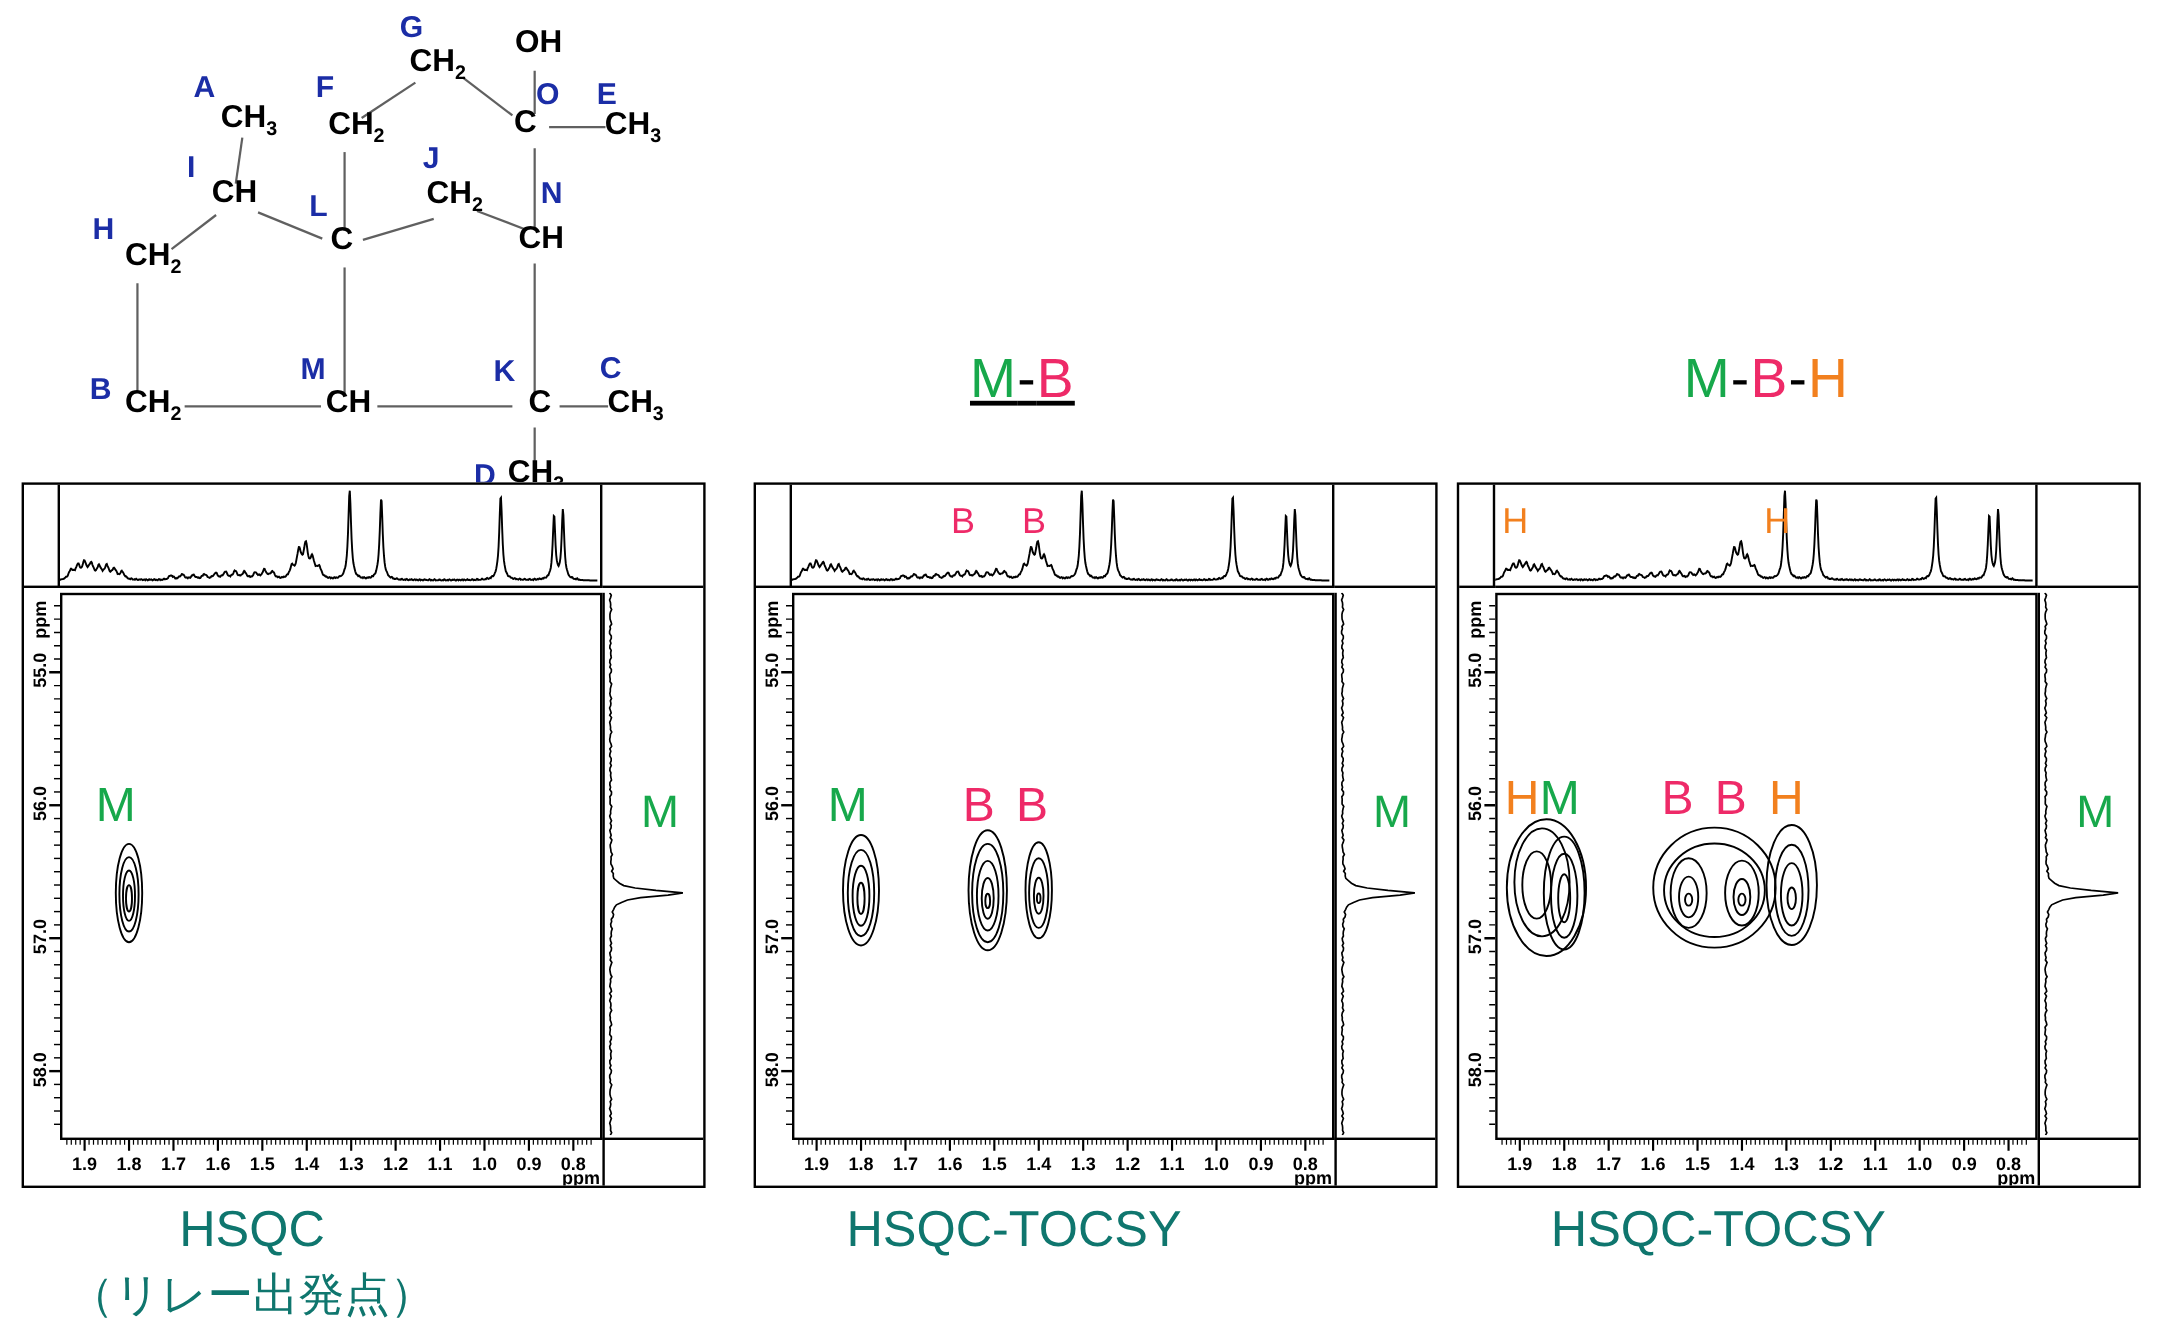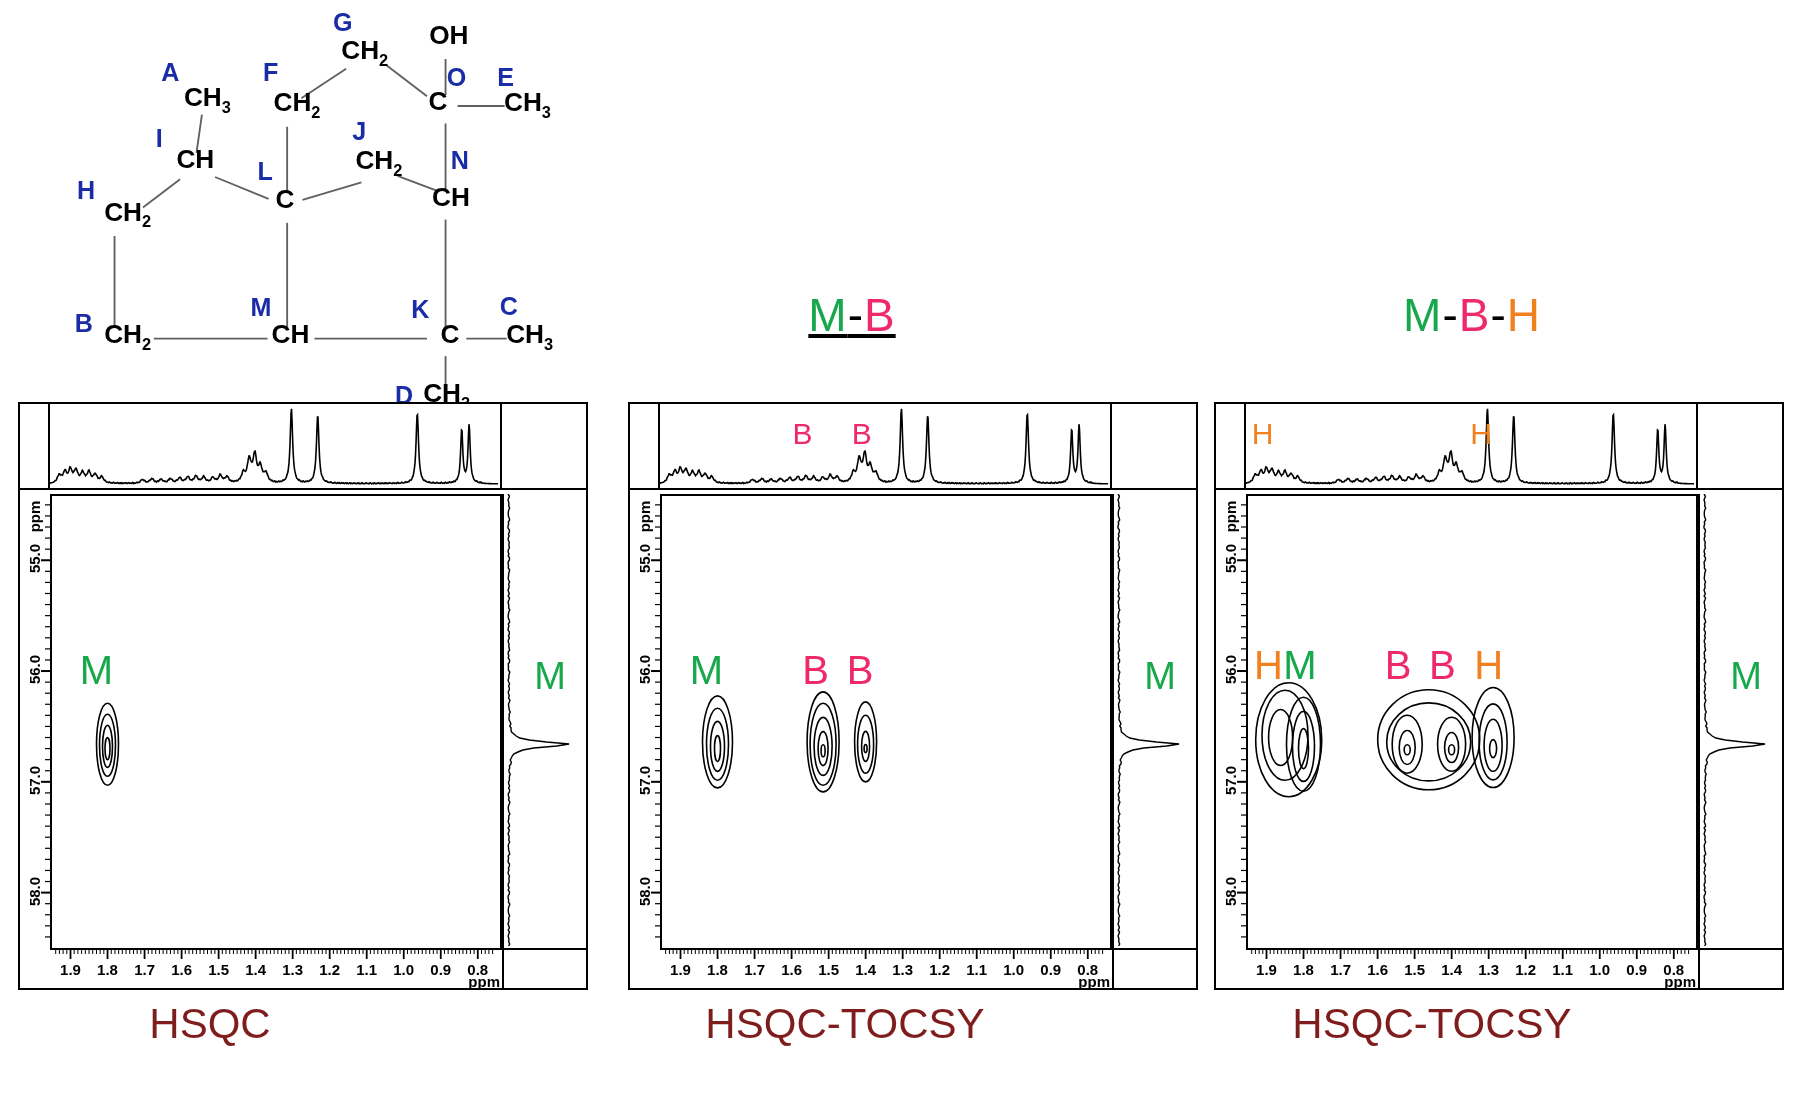--- a/index.html
+++ b/index.html
@@ -8,21 +8,21 @@
   .panel{position:absolute;top:402px;width:570px;height:588px;border:2px solid #000;background:#fff;box-sizing:border-box;}
   .corner-tl{position:absolute;left:0;top:0;width:30px;height:86px;border-right:2px solid #000;border-bottom:2px solid #000;box-sizing:border-box;}
   .trace-box{position:absolute;left:30px;top:0;width:452px;height:86px;border-right:2px solid #000;border-bottom:2px solid #000;box-sizing:border-box;}
   .corner-tr{position:absolute;left:482px;top:0;width:84px;height:86px;border-bottom:2px solid #000;box-sizing:border-box;}
   .ycol{position:absolute;left:0;top:90px;width:30px;height:456px;}
   .plot2d{position:absolute;left:30px;top:90px;width:452px;height:456px;border:2px solid #000;box-sizing:border-box;}
   .strip{position:absolute;left:482px;top:90px;width:84px;height:456px;border-left:2px solid #000;border-bottom:2px solid #000;box-sizing:border-box;}
   .corner-br{position:absolute;left:482px;top:546px;width:84px;height:38px;border-left:2px solid #000;box-sizing:border-box;}
   .bottom-row{position:absolute;left:0;top:546px;width:554px;height:38px;}
   .ylab{position:absolute;width:44px;left:-8px;text-align:center;font-size:15px;font-weight:bold;color:#000;transform:rotate(-90deg);letter-spacing:0px;}
-  .caption{position:absolute;text-align:left;color:#7f1d1d;}
+  .caption{position:absolute;text-align:left;color:#0f766e;}
   .cap1{font-size:42px;}
   .cap2{font-size:38px;}
   .header{position:absolute;font-size:46px;letter-spacing:1px;}
   svg{display:block;}
   text{font-family:"Liberation Sans",sans-serif;}
 </style>
 </head>
 <body>
 
 <div id="figure" class="abs" style="left:0;top:0;width:1800px;height:1119px;">
@@ -285,20 +285,21 @@
           <text x="346.7" y="25" text-anchor="middle" font-size="15" font-weight="bold" fill="#000">1.1</text>
           <text x="383.7" y="25" text-anchor="middle" font-size="15" font-weight="bold" fill="#000">1.0</text>
           <text x="420.8" y="25" text-anchor="middle" font-size="15" font-weight="bold" fill="#000">0.9</text>
           <text x="457.8" y="25" text-anchor="middle" font-size="15" font-weight="bold" fill="#000">0.8</text>
           <text x="480" y="37" text-anchor="end" font-size="15" font-weight="bold" fill="#000">ppm</text>
         </svg>
       </div>
       <div class="corner-br"></div>
     </div>
     <div class="caption cap1" style="left: 210px; top: 1000px; transform: translateX(-50%); white-space: nowrap;">HSQC</div>
+    <div class="caption cap2" style="left: 210px; top: 1054px; transform: translateX(-50%); white-space: nowrap;">（リレー出発点）</div>
     <div class="panel" style="left: 628px;">
       <div class="corner-tl"></div>
       <div class="trace-box">
         <svg width="448" height="84" viewBox="0 0 448 84">
           <path d="M0 80 L0.0 79.0 L0.5 78.9 L1.0 78.8 L1.5 78.7 L2.0 78.6 L2.5 78.5 L3.0 78.3 L3.5 78.2 L4.0 77.7 L4.5 77.2 L5.0 76.6 L5.5 76.6 L6.0 76.4 L6.5 75.6 L7.0 74.1 L7.5 72.8 L8.0 72.1 L8.5 71.2 L9.0 69.9 L9.5 69.9 L10.0 70.4 L10.5 71.0 L11.0 71.0 L11.5 70.8 L12.0 70.9 L12.5 71.1 L13.0 69.7 L13.5 68.6 L14.0 67.3 L14.5 66.3 L15.0 65.6 L15.5 65.6 L16.0 66.7 L16.5 68.4 L17.0 69.0 L17.5 69.1 L18.0 68.8 L18.5 67.8 L19.0 66.3 L19.5 64.1 L20.0 62.8 L20.5 63.0 L21.0 64.2 L21.5 65.5 L22.0 66.9 L22.5 67.8 L23.0 68.6 L23.5 67.9 L24.0 67.0 L24.5 66.3 L25.0 65.7 L25.5 64.6 L26.0 64.2 L26.5 64.8 L27.0 66.6 L27.5 67.9 L28.0 68.8 L28.5 70.1 L29.0 71.2 L29.5 71.5 L30.0 71.1 L30.5 70.1 L31.0 69.4 L31.5 68.4 L32.0 66.7 L32.5 66.2 L33.0 67.1 L33.5 68.3 L34.0 69.3 L34.5 69.9 L35.0 70.7 L35.5 71.7 L36.0 71.0 L36.5 70.4 L37.0 70.1 L37.5 69.3 L38.0 67.8 L38.5 66.3 L39.0 66.0 L39.5 67.3 L40.0 68.4 L40.5 69.5 L41.0 71.0 L41.5 72.1 L42.0 72.4 L42.5 71.9 L43.0 71.3 L43.5 71.1 L44.0 70.5 L44.5 69.3 L45.0 69.1 L45.5 69.6 L46.0 70.5 L46.5 71.1 L47.0 71.8 L47.5 72.9 L48.0 74.3 L48.5 74.1 L49.0 74.4 L49.5 74.5 L50.0 74.1 L50.5 73.2 L51.0 72.0 L51.5 71.6 L52.0 72.4 L52.5 72.9 L53.0 73.8 L53.5 74.9 L54.0 75.7 L54.5 76.3 L55.0 76.2 L55.5 76.5 L56.0 77.4 L56.5 78.0 L57.0 78.1 L57.5 78.3 L58.0 78.3 L58.5 78.7 L59.0 78.1 L59.5 77.9 L60.0 78.3 L60.5 79.0 L61.0 79.0 L61.5 79.0 L62.0 78.7 L62.5 79.1 L63.0 78.7 L63.5 78.3 L64.0 78.6 L64.5 79.2 L65.0 79.3 L65.5 79.2 L66.0 78.8 L66.5 79.0 L67.0 79.1 L67.5 78.6 L68.0 78.6 L68.5 79.2 L69.0 79.5 L69.5 79.3 L70.0 78.9 L70.5 78.9 L71.0 79.5 L71.5 78.8 L72.0 78.7 L72.5 79.2 L73.0 79.6 L73.5 79.4 L74.0 78.9 L74.5 78.8 L75.0 79.3 L75.5 79.1 L76.0 78.8 L76.5 79.2 L77.0 79.6 L77.5 79.4 L78.0 78.9 L78.5 78.6 L79.0 79.0 L79.5 79.3 L80.0 78.9 L80.5 79.1 L81.0 79.5 L81.5 79.5 L82.0 78.9 L82.5 78.5 L83.0 78.7 L83.5 79.4 L84.0 78.9 L84.5 79.0 L85.0 79.3 L85.5 79.2 L86.0 78.8 L86.5 78.2 L87.0 78.2 L87.5 78.8 L88.0 78.6 L88.5 78.4 L89.0 78.5 L89.5 78.1 L90.0 77.7 L90.5 76.6 L91.0 76.0 L91.5 76.0 L92.0 75.8 L92.5 75.5 L93.0 75.8 L93.5 75.9 L94.0 76.7 L94.5 76.4 L95.0 76.5 L95.5 77.2 L96.0 78.0 L96.5 77.9 L97.0 78.0 L97.5 77.6 L98.0 77.8 L98.5 77.2 L99.0 76.5 L99.5 76.3 L100.0 76.4 L100.5 75.9 L101.0 75.2 L101.5 74.4 L102.0 74.5 L102.5 74.9 L103.0 74.9 L103.5 75.5 L104.0 76.6 L104.5 77.3 L105.0 77.5 L105.5 77.2 L106.0 77.4 L106.5 77.9 L107.0 77.2 L107.5 77.0 L108.0 77.3 L108.5 77.5 L109.0 76.9 L109.5 76.0 L110.0 75.4 L110.5 75.5 L111.0 74.9 L111.5 74.8 L112.0 75.5 L112.5 76.5 L113.0 76.8 L113.5 76.7 L114.0 76.7 L114.5 77.3 L115.0 77.6 L115.5 77.2 L116.0 77.4 L116.5 77.8 L117.0 77.6 L117.5 76.8 L118.0 76.0 L118.5 75.7 L119.0 75.8 L119.5 74.6 L120.0 74.3 L120.5 74.7 L121.0 75.0 L121.5 75.1 L122.0 75.2 L122.5 75.8 L123.0 76.8 L123.5 77.0 L124.0 77.1 L124.5 77.6 L125.0 77.4 L125.5 77.2 L126.0 76.4 L126.5 76.0 L127.0 76.2 L127.5 76.0 L128.0 75.2 L128.5 74.7 L129.0 73.8 L129.5 73.6 L130.0 73.1 L130.5 73.3 L131.0 74.4 L131.5 75.7 L132.0 76.0 L132.5 76.4 L133.0 76.3 L133.5 76.6 L134.0 76.1 L134.5 75.4 L135.0 75.3 L135.5 75.5 L136.0 74.8 L136.5 74.0 L137.0 72.9 L137.5 72.5 L138.0 72.5 L138.5 72.4 L139.0 73.2 L139.5 74.6 L140.0 75.5 L140.5 75.8 L141.0 75.7 L141.5 75.8 L142.0 76.3 L142.5 75.4 L143.0 74.9 L143.5 74.9 L144.0 74.6 L144.5 73.6 L145.0 72.2 L145.5 71.4 L146.0 71.8 L146.5 71.8 L147.0 72.4 L147.5 73.6 L148.0 74.9 L148.5 75.4 L149.0 75.3 L149.5 75.2 L150.0 75.7 L150.5 75.7 L151.0 75.0 L151.5 74.7 L152.0 74.5 L152.5 73.8 L153.0 72.5 L153.5 71.7 L154.0 72.1 L154.5 73.4 L155.0 73.7 L155.5 74.6 L156.0 75.7 L156.5 76.2 L157.0 76.2 L157.5 75.9 L158.0 76.1 L158.5 76.8 L159.0 76.5 L159.5 76.3 L160.0 76.4 L160.5 75.9 L161.0 75.2 L161.5 73.8 L162.0 73.0 L162.5 72.9 L163.0 73.0 L163.5 73.1 L164.0 74.1 L164.5 74.4 L165.0 75.1 L165.5 74.8 L166.0 74.6 L166.5 75.1 L167.0 75.5 L167.5 74.9 L168.0 74.5 L168.5 73.4 L169.0 72.7 L169.5 71.2 L170.0 70.0 L170.5 70.1 L171.0 71.3 L171.5 72.2 L172.0 73.2 L172.5 73.6 L173.0 74.3 L173.5 74.5 L174.0 74.0 L174.5 73.9 L175.0 74.0 L175.5 73.7 L176.0 73.0 L176.5 72.0 L177.0 71.8 L177.5 72.6 L178.0 72.7 L178.5 73.5 L179.0 74.8 L179.5 75.9 L180.0 76.3 L180.5 76.2 L181.0 76.4 L181.5 77.1 L182.0 76.8 L182.5 76.6 L183.0 77.1 L183.5 77.6 L184.0 77.5 L184.5 77.0 L185.0 76.7 L185.5 77.0 L186.0 77.0 L186.5 76.4 L187.0 76.5 L187.5 76.8 L188.0 76.5 L188.5 75.7 L189.0 74.9 L189.5 74.6 L190.0 74.6 L190.5 73.2 L191.0 72.2 L191.5 71.3 L192.0 69.9 L192.5 67.9 L193.0 66.1 L193.5 65.7 L194.0 66.5 L194.5 66.8 L195.0 67.0 L195.5 67.4 L196.0 66.7 L196.5 65.2 L197.0 62.6 L197.5 59.8 L198.0 57.2 L198.5 54.2 L199.0 51.9 L199.5 52.0 L200.0 53.4 L200.5 55.7 L201.0 56.9 L201.5 57.7 L202.0 58.2 L202.5 57.8 L203.0 55.3 L203.5 52.7 L204.0 49.2 L204.5 47.4 L205.0 47.1 L205.5 49.0 L206.0 52.7 L206.5 56.7 L207.0 59.3 L207.5 61.2 L208.0 61.5 L208.5 61.4 L209.0 60.5 L209.5 58.7 L210.0 58.0 L210.5 58.9 L211.0 60.7 L211.5 62.9 L212.0 64.6 L212.5 66.2 L213.0 67.7 L213.5 67.6 L214.0 67.5 L214.5 67.6 L215.0 67.5 L215.5 67.0 L216.0 66.8 L216.5 67.7 L217.0 69.7 L217.5 70.7 L218.0 71.8 L218.5 73.2 L219.0 74.6 L219.5 75.3 L220.0 75.4 L220.5 75.5 L221.0 76.3 L221.5 76.6 L222.0 76.3 L222.5 76.8 L223.0 77.4 L223.5 77.6 L224.0 77.2 L224.5 76.9 L225.0 77.2 L225.5 77.9 L226.0 77.3 L226.5 77.4 L227.0 77.9 L227.5 78.0 L228.0 77.6 L228.5 77.1 L229.0 77.1 L229.5 77.7 L230.0 77.4 L230.5 77.2 L231.0 77.5 L231.5 77.5 L232.0 77.1 L232.5 76.3 L233.0 76.0 L233.5 76.3 L234.0 76.2 L234.5 75.6 L235.0 75.4 L235.5 74.8 L236.0 74.0 L236.5 72.4 L237.0 70.7 L237.5 69.4 L238.0 67.5 L238.5 63.7 L239.0 58.9 L239.5 51.2 L240.0 40.3 L240.5 24.8 L241.0 9.4 L241.5 4.9 L242.0 15.6 L242.5 31.4 L243.0 45.2 L243.5 54.4 L244.0 61.0 L244.5 65.2 L245.0 67.7 L245.5 69.9 L246.0 72.1 L246.5 73.5 L247.0 74.5 L247.5 74.8 L248.0 75.3 L248.5 76.1 L249.0 75.7 L249.5 75.9 L250.0 76.6 L250.5 77.3 L251.0 77.5 L251.5 77.2 L252.0 77.1 L252.5 77.7 L253.0 77.2 L253.5 77.0 L254.0 77.4 L254.5 77.9 L255.0 78.0 L255.5 77.5 L256.0 77.2 L256.5 77.5 L257.0 77.5 L257.5 76.9 L258.0 77.0 L258.5 77.4 L259.0 77.3 L259.5 76.7 L260.0 76.0 L260.5 76.0 L261.0 76.1 L261.5 75.0 L262.0 74.5 L262.5 74.2 L263.0 73.3 L263.5 71.5 L264.0 69.2 L264.5 66.6 L265.0 63.5 L265.5 57.7 L266.0 49.4 L266.5 38.0 L267.0 23.6 L267.5 12.3 L268.0 13.5 L268.5 26.2 L269.0 41.0 L269.5 52.1 L270.0 59.3 L270.5 64.7 L271.0 68.2 L271.5 70.6 L272.0 71.7 L272.5 72.7 L273.0 74.1 L273.5 75.5 L274.0 75.8 L274.5 76.5 L275.0 76.8 L275.5 77.3 L276.0 77.0 L276.5 76.8 L277.0 77.2 L277.5 78.1 L278.0 78.1 L278.5 78.4 L279.0 78.3 L279.5 78.5 L280.0 78.4 L280.5 77.9 L281.0 78.0 L281.5 78.6 L282.0 78.9 L282.5 79.1 L283.0 78.8 L283.5 78.8 L284.0 79.1 L284.5 78.4 L285.0 78.3 L285.5 78.8 L286.0 79.3 L286.5 79.4 L287.0 79.0 L287.5 78.8 L288.0 79.3 L288.5 78.8 L289.0 78.5 L289.5 78.9 L290.0 79.4 L290.5 79.5 L291.0 79.1 L291.5 78.8 L292.0 79.2 L292.5 79.2 L293.0 78.7 L293.5 78.9 L294.0 79.5 L294.5 79.6 L295.0 79.2 L295.5 78.8 L296.0 79.0 L296.5 79.5 L297.0 78.9 L297.5 79.0 L298.0 79.5 L298.5 79.7 L299.0 79.3 L299.5 78.8 L300.0 78.9 L300.5 79.6 L301.0 79.2 L301.5 79.1 L302.0 79.5 L302.5 79.7 L303.0 79.5 L303.5 78.9 L304.0 78.8 L304.5 79.3 L305.0 79.4 L305.5 79.2 L306.0 79.5 L306.5 79.6 L307.0 79.6 L307.5 79.0 L308.0 78.7 L308.5 79.1 L309.0 79.7 L309.5 79.3 L310.0 79.6 L310.5 79.6 L311.0 79.7 L311.5 79.2 L312.0 78.7 L312.5 78.9 L313.0 79.6 L313.5 79.5 L314.0 79.6 L314.5 79.5 L315.0 79.6 L315.5 79.4 L316.0 78.8 L316.5 78.8 L317.0 79.4 L317.5 79.6 L318.0 79.7 L318.5 79.5 L319.0 79.4 L319.5 79.6 L320.0 78.9 L320.5 78.8 L321.0 79.3 L321.5 79.8 L322.0 79.7 L322.5 79.4 L323.0 79.2 L323.5 79.7 L324.0 79.1 L324.5 78.8 L325.0 79.1 L325.5 79.7 L326.0 79.8 L326.5 79.4 L327.0 79.1 L327.5 79.4 L328.0 79.3 L328.5 78.8 L329.0 79.1 L329.5 79.6 L330.0 79.8 L330.5 79.4 L331.0 79.0 L331.5 79.2 L332.0 79.6 L332.5 79.0 L333.0 79.0 L333.5 79.5 L334.0 79.7 L334.5 79.4 L335.0 78.9 L335.5 78.9 L336.0 79.6 L336.5 79.1 L337.0 79.0 L337.5 79.4 L338.0 79.7 L338.5 79.4 L339.0 78.9 L339.5 78.7 L340.0 79.3 L340.5 79.3 L341.0 79.1 L341.5 79.4 L342.0 79.6 L342.5 79.5 L343.0 78.9 L343.5 78.6 L344.0 79.0 L344.5 79.5 L345.0 79.1 L345.5 79.3 L346.0 79.4 L346.5 79.5 L347.0 78.9 L347.5 78.4 L348.0 78.6 L348.5 79.3 L349.0 79.1 L349.5 79.2 L350.0 79.2 L350.5 79.2 L351.0 78.9 L351.5 78.3 L352.0 78.3 L352.5 78.8 L353.0 79.0 L353.5 79.0 L354.0 78.8 L354.5 78.6 L355.0 78.7 L355.5 77.9 L356.0 77.6 L356.5 78.0 L357.0 78.4 L357.5 78.2 L358.0 77.8 L358.5 77.4 L359.0 77.7 L359.5 76.7 L360.0 76.1 L360.5 76.0 L361.0 76.1 L361.5 75.5 L362.0 74.4 L362.5 73.1 L363.0 72.1 L363.5 70.1 L364.0 67.1 L364.5 63.6 L365.0 58.9 L365.5 51.2 L366.0 39.4 L366.5 24.3 L367.0 11.5 L367.5 10.8 L368.0 22.0 L368.5 37.0 L369.0 49.5 L369.5 58.1 L370.0 63.4 L370.5 66.8 L371.0 69.4 L371.5 72.0 L372.0 72.9 L372.5 73.9 L373.0 75.1 L373.5 76.1 L374.0 76.3 L374.5 76.2 L375.0 76.4 L375.5 77.2 L376.0 77.5 L376.5 77.4 L377.0 77.9 L377.5 78.3 L378.0 78.4 L378.5 77.9 L379.0 77.7 L379.5 78.2 L380.0 78.7 L380.5 78.4 L381.0 78.7 L381.5 78.9 L382.0 79.1 L382.5 78.5 L383.0 78.1 L383.5 78.3 L384.0 79.1 L384.5 78.9 L385.0 79.0 L385.5 79.1 L386.0 79.1 L386.5 78.9 L387.0 78.3 L387.5 78.4 L388.0 79.0 L388.5 79.1 L389.0 79.2 L389.5 79.1 L390.0 79.0 L390.5 79.2 L391.0 78.5 L391.5 78.3 L392.0 78.8 L392.5 79.3 L393.0 79.2 L393.5 79.1 L394.0 78.8 L394.5 79.3 L395.0 78.6 L395.5 78.2 L396.0 78.5 L396.5 79.1 L397.0 79.1 L397.5 78.9 L398.0 78.5 L398.5 78.8 L399.0 78.6 L399.5 78.0 L400.0 78.1 L400.5 78.6 L401.0 78.7 L401.5 78.4 L402.0 77.9 L402.5 77.9 L403.0 78.1 L403.5 77.3 L404.0 77.2 L404.5 77.4 L405.0 77.5 L405.5 76.8 L406.0 75.9 L406.5 75.4 L407.0 75.4 L407.5 73.9 L408.0 72.5 L408.5 71.2 L409.0 69.1 L409.5 65.1 L410.0 58.6 L410.5 49.4 L411.0 37.3 L411.5 26.0 L412.0 26.5 L412.5 38.4 L413.0 50.5 L413.5 58.5 L414.0 62.8 L414.5 65.2 L415.0 66.9 L415.5 67.6 L416.0 66.4 L416.5 64.6 L417.0 61.1 L417.5 54.8 L418.0 44.1 L418.5 30.0 L419.0 20.2 L419.5 25.2 L420.0 38.7 L420.5 51.4 L421.0 60.2 L421.5 65.7 L422.0 68.9 L422.5 70.8 L423.0 72.5 L423.5 74.3 L424.0 75.3 L424.5 76.0 L425.0 76.6 L425.5 76.9 L426.0 77.3 L426.5 76.9 L427.0 77.0 L427.5 77.7 L428.0 78.3 L428.5 78.4 L429.0 78.5 L429.5 78.3 L430.0 78.8 L430.5 78.2 L431.0 77.9 L431.5 78.4 L432.0 79.1 L432.5 79.1 L433.0 79.0 L433.5 79.3 L434.0 79.3 L434.5 79.4 L435.0 79.4 L435.5 79.4 L436.0 79.5 L436.5 79.5 L437.0 79.5 L437.5 79.5 L438.0 79.5 L438.5 79.6 L439.0 79.6 L439.5 79.6 L440.0 79.6 L440.5 79.6 L441.0 79.6 L441.5 79.7 L442.0 79.7 L442.5 79.7 L443.0 79.7 L443.5 79.7 L444.0 79.7 L444.5 79.7 L445.0 79.7 L445.5 79.7 L446.0 79.7 L446.5 79.8 L447.0 79.8 L447.5 79.8 L448.0 79.8" fill="none" stroke="#000" stroke-width="1.6"></path>
           <text x="142.54545454545453" y="40" text-anchor="middle" font-size="30" fill="#ee2a68">B</text>
           <text x="201.78512396694214" y="40" text-anchor="middle" font-size="30" fill="#ee2a68">B</text>
         </svg>
       </div>
       <div class="corner-tr"></div>

